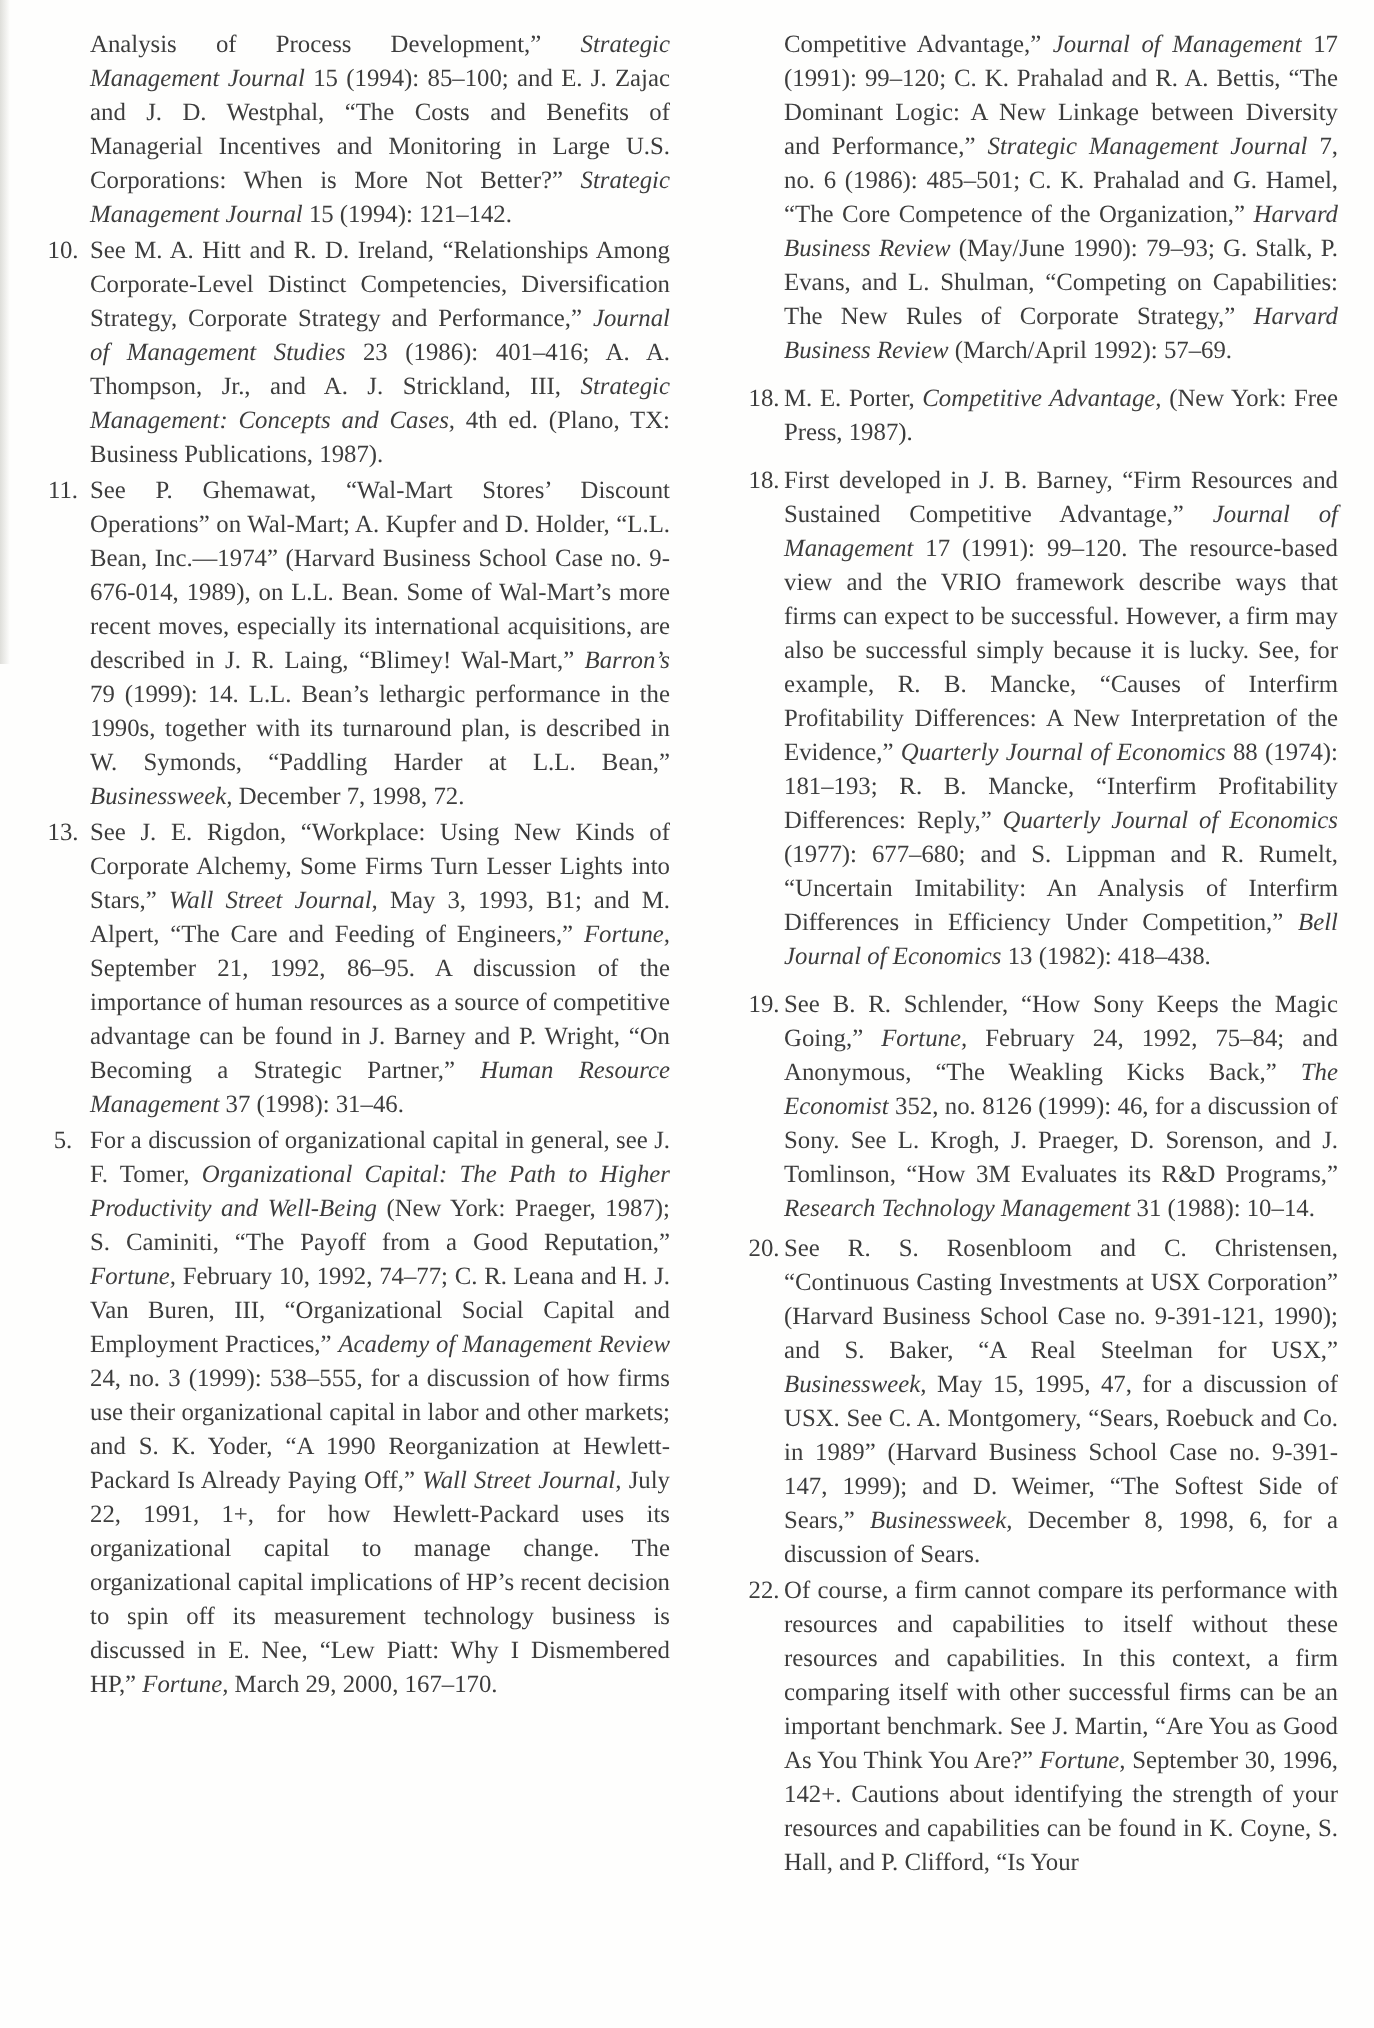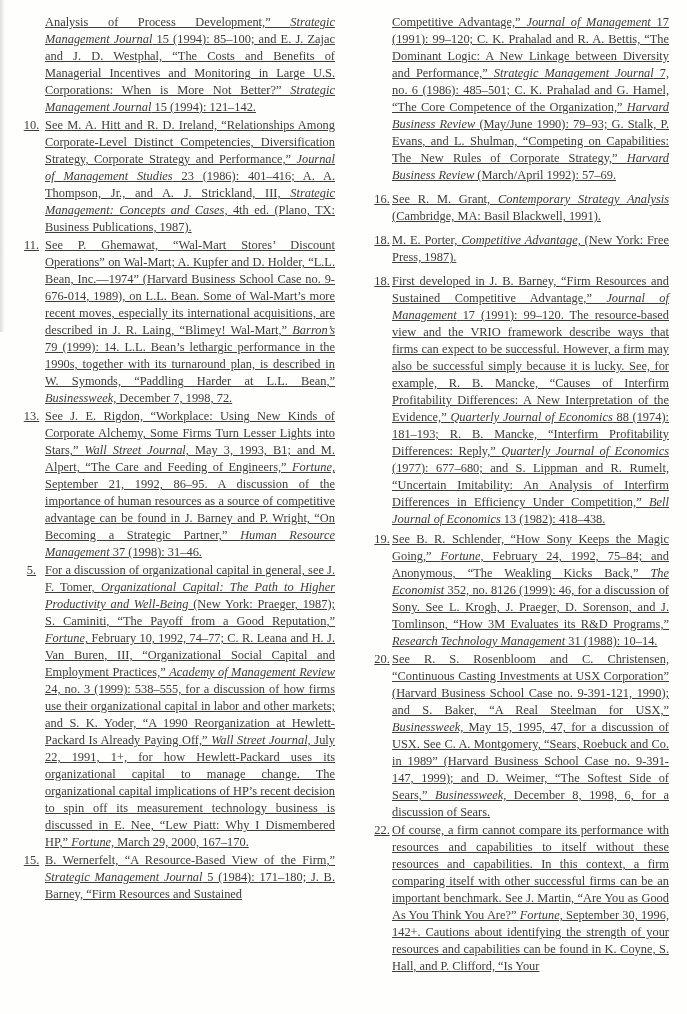--- a/index.html
+++ b/index.html
@@ -23,21 +23,20 @@
     left: 0;
     top: 0;
     width: 5px;
     height: 332px;
     background: linear-gradient(to right, #dededa, rgba(255,255,255,0));
     pointer-events: none;
   }
   .col {
     position: absolute;
     top: 13px;
-    text-decoration: underline;
   }
   #col-left  { left: 18px;  width: 317px; }
   #col-right { left: 372px; width: 297px; }
   .note {
     display: flex;
     align-items: flex-start;
     margin-top: 1px;
   }
   .num {
     flex: 0 0 27px;
@@ -75,33 +74,25 @@
         <span class="note-body"><span>See P. Ghemawat, “Wal-Mart Stores’ Discount Operations” on Wal-Mart; A. Kupfer and D. Holder, “L.L. Bean, Inc.—1974” (Harvard Business School Case no. 9-676-014, 1989), on L.L. Bean. Some of Wal-Mart’s more recent moves, especially its international acquisitions, are described in J. R. Laing, “Blimey! Wal-Mart,” </span><span class="it">Barron’s</span><span> 79 (1999): 14. L.L. Bean’s lethargic performance in the 1990s, together with its turnaround plan, is described in W. Symonds, “Paddling Harder at L.L. Bean,” </span><span class="it">Businessweek,</span><span> December 7, 1998, 72.</span></span>
       </div>
       <div class="note">
         <span class="num">13.</span>
         <span class="note-body"><span>See J. E. Rigdon, “Workplace: Using New Kinds of Corporate Alchemy, Some Firms Turn Lesser Lights into Stars,” </span><span class="it">Wall Street Journal,</span><span> May 3, 1993, B1; and M. Alpert, “The Care and Feeding of Engineers,” </span><span class="it">Fortune,</span><span> September 21, 1992, 86–95. A discussion of the importance of human resources as a source of competitive advantage can be found in J. Barney and P. Wright, “On Becoming a Strategic Partner,” </span><span class="it">Human Resource Management</span><span> 37 (1998): 31–46.</span></span>
       </div>
       <div class="note">
         <span class="num">5.</span>
         <span class="note-body"><span>For a discussion of organizational capital in general, see J. F. Tomer, </span><span class="it">Organizational Capital: The Path to Higher Productivity and Well-Being</span><span> (New York: Praeger, 1987); S. Caminiti, “The Payoff from a Good Reputation,” </span><span class="it">Fortune,</span><span> February 10, 1992, 74–77; C. R. Leana and H. J. Van Buren, III, “Organizational Social Capital and Employment Practices,” </span><span class="it">Academy of Management Review</span><span> 24, no. 3 (1999): 538–555, for a discussion of how firms use their organizational capital in labor and other markets; and S. K. Yoder, “A 1990 Reorganization at Hewlett-Packard Is Already Paying Off,” </span><span class="it">Wall Street Journal,</span><span> July 22, 1991, 1+, for how Hewlett-Packard uses its organizational capital to manage change. The organizational capital implications of HP’s recent decision to spin off its measurement technology business is discussed in E. Nee, “Lew Piatt: Why I Dismembered HP,” </span><span class="it">Fortune,</span><span> March 29, 2000, 167–170.</span></span>
       </div>
-      <div class="note">
-        <span class="num">15.</span>
-        <span class="note-body"><span>B. Wernerfelt, “A Resource-Based View of the Firm,” </span><span class="it">Strategic Management Journal</span><span> 5 (1984): 171–180; J. B. Barney, “Firm Resources and Sustained</span></span>
-      </div>
     </div>
   <div class="col" id="col-right">
       <div class="note">
         <span class="num"></span>
         <span class="note-body"><span>Competitive Advantage,” </span><span class="it">Journal of Management</span><span> 17 (1991): 99–120; C. K. Prahalad and R. A. Bettis, “The Dominant Logic: A New Linkage between Diversity and Performance,” </span><span class="it">Strategic Management Journal</span><span> 7, no. 6 (1986): 485–501; C. K. Prahalad and G. Hamel, “The Core Competence of the Organization,” </span><span class="it">Harvard Business Review</span><span> (May/June 1990): 79–93; G. Stalk, P. Evans, and L. Shulman, “Competing on Capabilities: The New Rules of Corporate Strategy,” </span><span class="it">Harvard Business Review</span><span> (March/April 1992): 57–69.</span></span>
-      </div>
-      <div class="note">
-        <span class="num">16.</span>
-        <span class="note-body"><span>See R. M. Grant, </span><span class="it">Contemporary Strategy Analysis</span><span> (Cambridge, MA: Basil Blackwell, 1991).</span></span>
       </div>
       <div class="note">
         <span class="num">18.</span>
         <span class="note-body"><span>M. E. Porter, </span><span class="it">Competitive Advantage,</span><span> (New York: Free Press, 1987).</span></span>
       </div>
       <div class="note">
         <span class="num">18.</span>
         <span class="note-body"><span>First developed in J. B. Barney, “Firm Resources and Sustained Competitive Advantage,” </span><span class="it">Journal of Management</span><span> 17 (1991): 99–120. The resource-based view and the VRIO framework describe ways that firms can expect to be successful. However, a firm may also be successful simply because it is lucky. See, for example, R. B. Mancke, “Causes of Interfirm Profitability Differences: A New Interpretation of the Evidence,” </span><span class="it">Quarterly Journal of Economics</span><span> 88 (1974): 181–193; R. B. Mancke, “Interfirm Profitability Differences: Reply,” </span><span class="it">Quarterly Journal of Economics</span><span> (1977): 677–680; and S. Lippman and R. Rumelt, “Uncertain Imitability: An Analysis of Interfirm Differences in Efficiency Under Competition,” </span><span class="it">Bell Journal of Economics</span><span> 13 (1982): 418–438.</span></span>
       </div>
       <div class="note">

